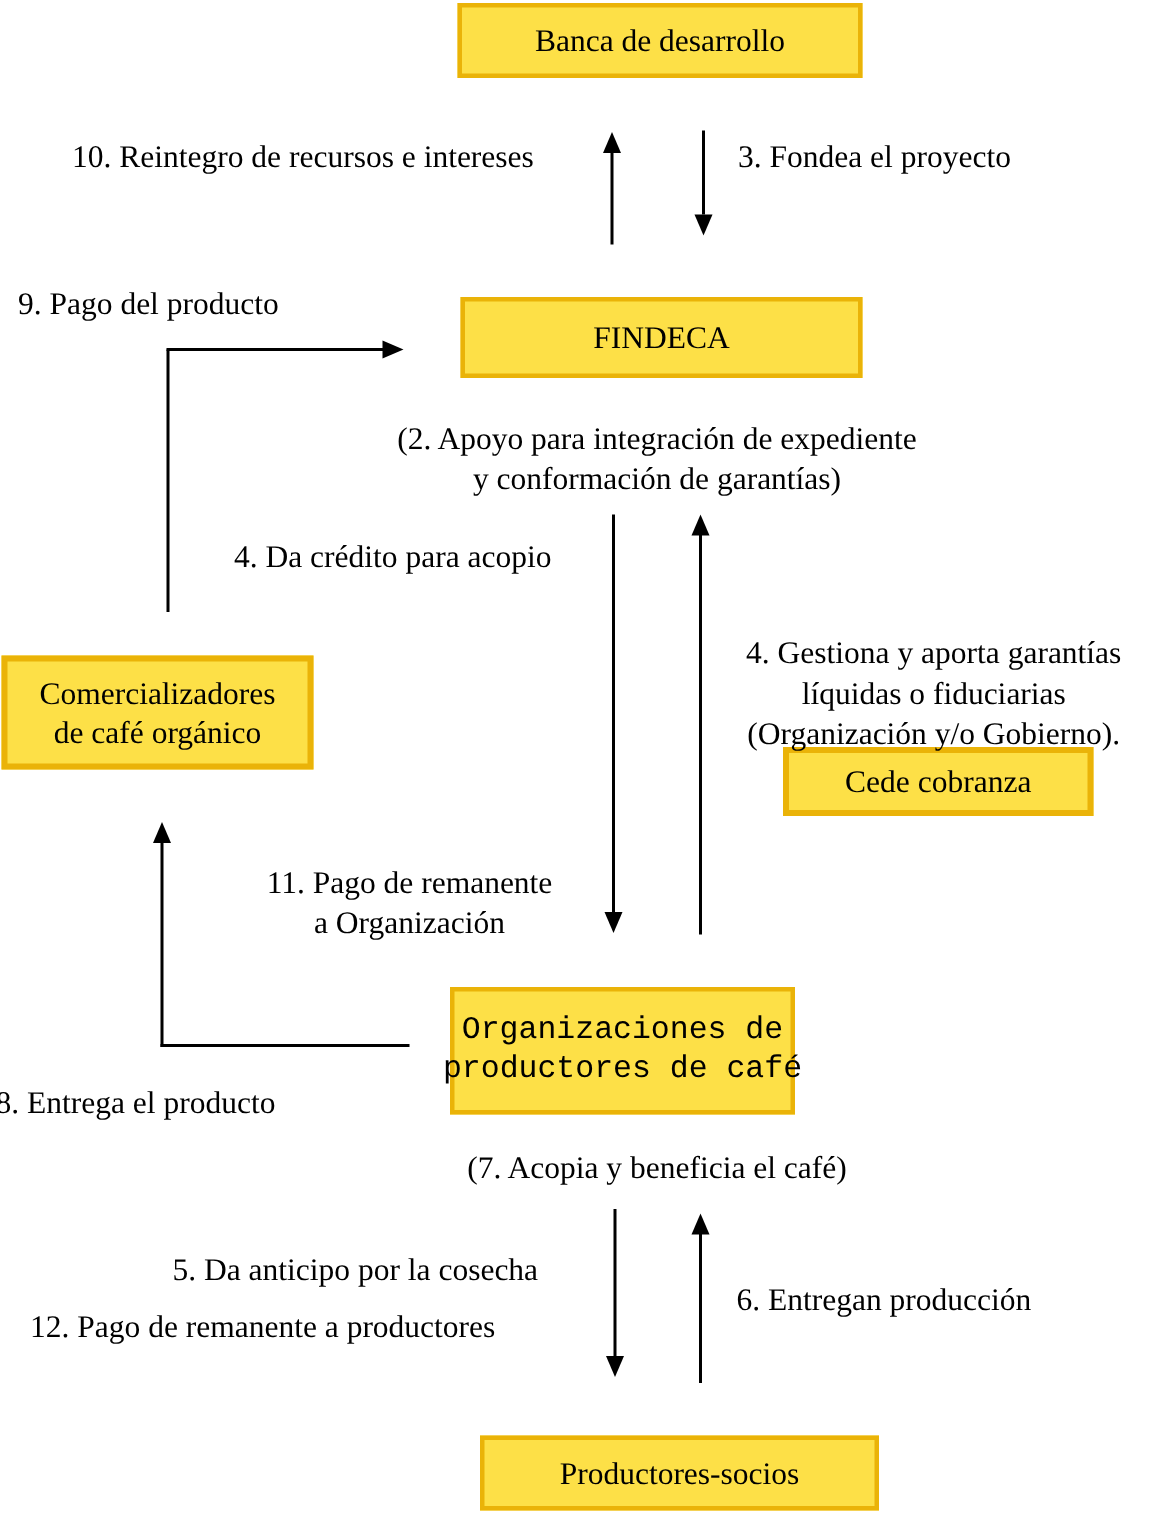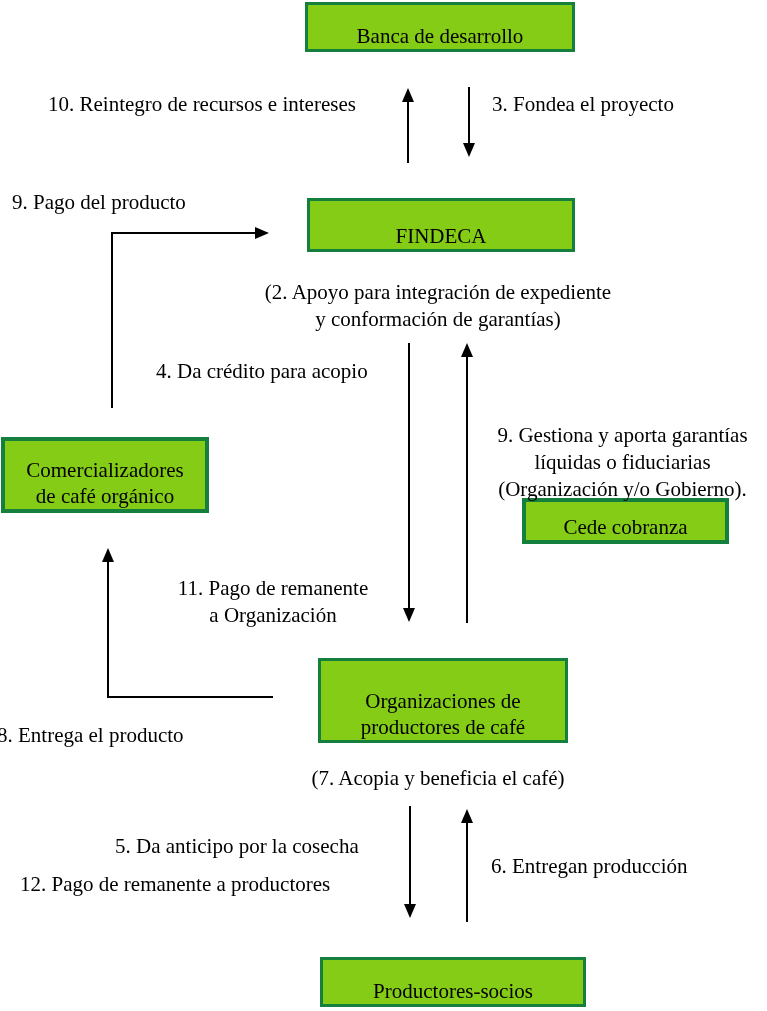--- a/index.html
+++ b/index.html
@@ -4,22 +4,22 @@
 <style>
   html,body { margin:0; padding:0; background:#fff; }
   .stage {
     position:relative; width:767px; height:1011px;
     background:#ffffff; overflow:hidden;
     font-family:"Liberation Serif","DejaVu Serif",serif;
     color:#000;
   }
   .node {
     position:absolute; box-sizing:border-box;
-    border:3px solid #15803d; background:#84cc16;
-    display:flex; align-items:flex-end; justify-content:center;
+    border:3px solid #eab308; background:#fde047;
+    display:flex; align-items:center; justify-content:center;
   }
   .node.thick { border-width:4px; }
   .node .txt {
     font-size:21px; line-height:26px; text-align:center; white-space:pre;
   }
   .lbl {
     position:absolute; font-size:21px; line-height:27px; white-space:pre;
   }
   .lbl.center { text-align:center;margin-top:16px; }
   .vl { position:absolute; width:2px; background:#000; }
@@ -44,21 +44,21 @@
 
   <div class="node thick" style="left:1px; top:437px; width:208px; height:76px;">
     <span class="txt">Comercializadores
 de café orgánico</span>
   </div>
 
   <div class="node thick" style="left:522px; top:498px; width:207px; height:46px;">
     <span class="txt">Cede cobranza</span>
   </div>
 
-  <div class="node" style="left:318px; top:658px; width:250px; height:85px;">
+  <div class="node" style="left:300px; top:658px; width:230px; height:85px;font-family:Liberation Mono, monospace;">
     <span class="txt">Organizaciones de
 productores de café</span>
   </div>
 
   <div class="node" style="left:308px; top:957px; width:266px; height:50px;margin-left:12px;">
     <span class="txt">Productores-socios</span>
   </div>
 
   <div>
     <div class="vl" style="left:407px; top:101px; height:62px;"></div>
@@ -106,21 +106,21 @@
 
   <div class="lbl" style="left:492px; top:91px;">3. Fondea el proyecto</div>
 
   <div class="lbl" style="left:12px; top:189px;">9. Pago del producto</div>
 
   <div class="lbl center" style="left:238px; top:263px; width:400px;">(2. Apoyo para integración de expediente
 y conformación de garantías)</div>
 
   <div class="lbl" style="left:156px; top:358px;">4. Da crédito para acopio</div>
 
-  <div class="lbl center" style="left:478px; top:406px; width:289px;">9. Gestiona y aporta garantías
+  <div class="lbl center" style="left:478px; top:406px; width:289px;">4. Gestiona y aporta garantías
 líquidas o fiduciarias
 (Organización y/o Gobierno).</div>
 
   <div class="lbl center" style="left:160px; top:559px; width:226px;">11. Pago de remanente
 a Organización</div>
 
   <div class="lbl" style="left:-3px; top:722px;">8. Entrega el producto</div>
 
   <div class="lbl center" style="left:290px; top:749px; width:296px;">(7. Acopia y beneficia el café)</div>
 

